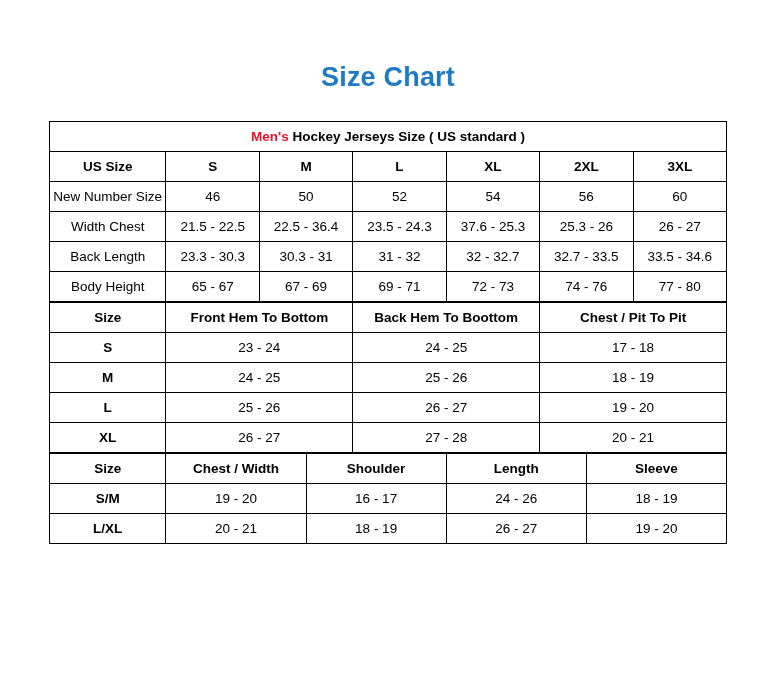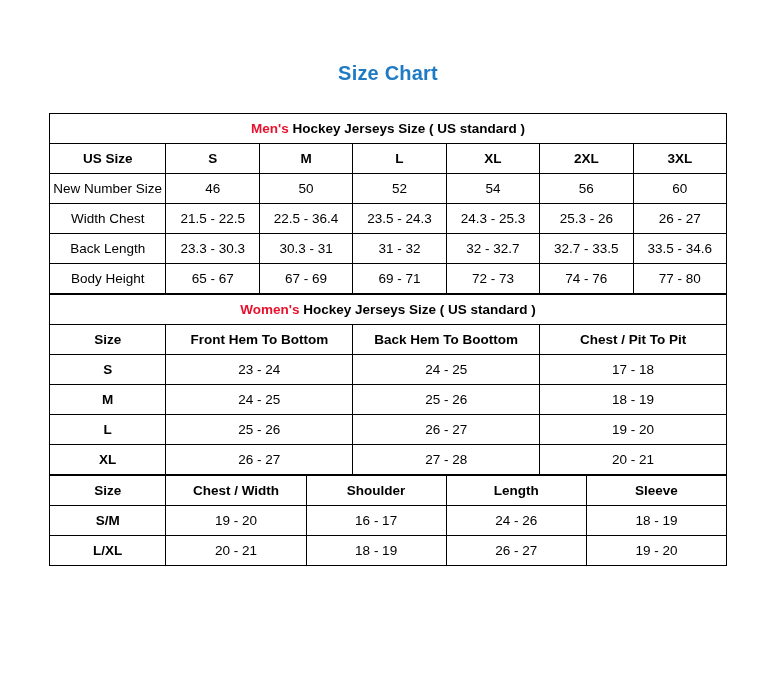--- a/index.html
+++ b/index.html
@@ -10,21 +10,21 @@
   body {
     width: 776px;
     height: 692px;
     font-family: "Liberation Sans", sans-serif;
     color: #000000;
     position: relative;
   }
   .page-title {
     text-align: center;
     color: #1f7ac4;
-    font-size: 20px;
+    font-size: 27px;
     font-weight: bold;
     margin-top: 62px;
     margin-bottom: 0;
     letter-spacing: 0.2px;
   }
   .chart-wrap {
     width: 678px;
     margin: 28px auto 0 auto;
   }
   table.size-table {
@@ -110,21 +110,21 @@
         <td>52</td>
         <td>54</td>
         <td>56</td>
         <td>60</td>
       </tr>
       <tr>
         <td class="row-head">Width Chest</td>
         <td>21.5 - 22.5</td>
         <td>22.5 - 36.4</td>
         <td>23.5 - 24.3</td>
-        <td>24.3 - 25.3</td>
+        <td>37.6 - 25.3</td>
         <td>25.3 - 26</td>
         <td>26 - 27</td>
       </tr>
       <tr>
         <td class="row-head">Back Length</td>
         <td>23.3 - 30.3</td>
         <td>30.3 - 31</td>
         <td>31 - 32</td>
         <td>32 - 32.7</td>
         <td>32.7 - 33.5</td>
@@ -144,23 +144,20 @@
 
   <table class="size-table">
     <colgroup>
       <col style="width:17.2%">
       <col style="width:27.6%">
       <col style="width:27.6%">
       <col style="width:27.6%">
     </colgroup>
     <tbody>
       <tr>
-        <td class="section-head" colspan="4"><span class="accent-women">Women's</span><span class="sec-rest"> Hockey Jerseys Size ( US standard )</span></td>
-      </tr>
-      <tr>
         <td class="col-head">Size</td>
         <td class="col-head">Front Hem To Bottom</td>
         <td class="col-head">Back Hem To Boottom</td>
         <td class="col-head">Chest / Pit To Pit</td>
       </tr>
       <tr>
         <td class="row-head-bold">S</td>
         <td>23 - 24</td>
         <td>24 - 25</td>
         <td>17 - 18</td>

